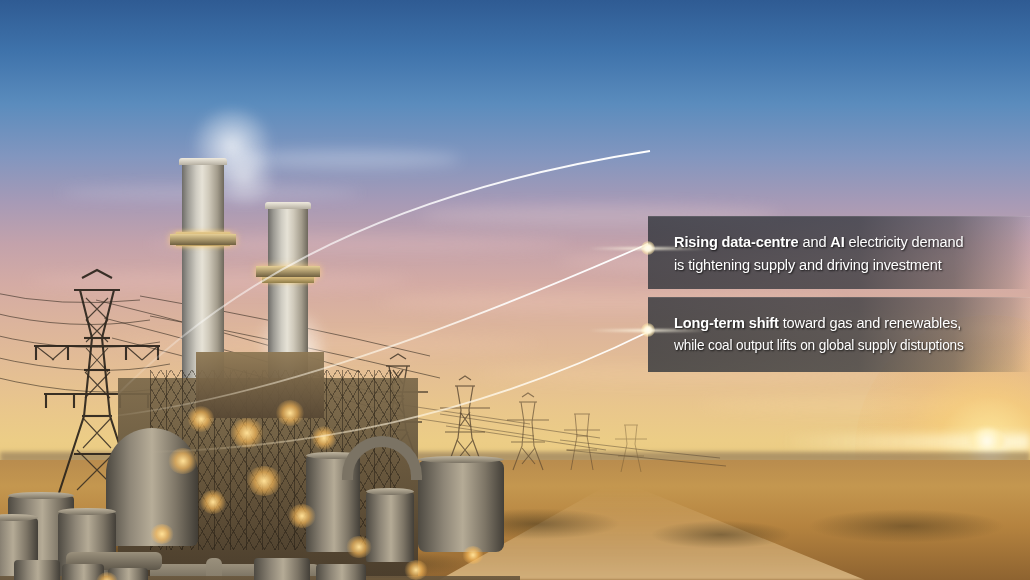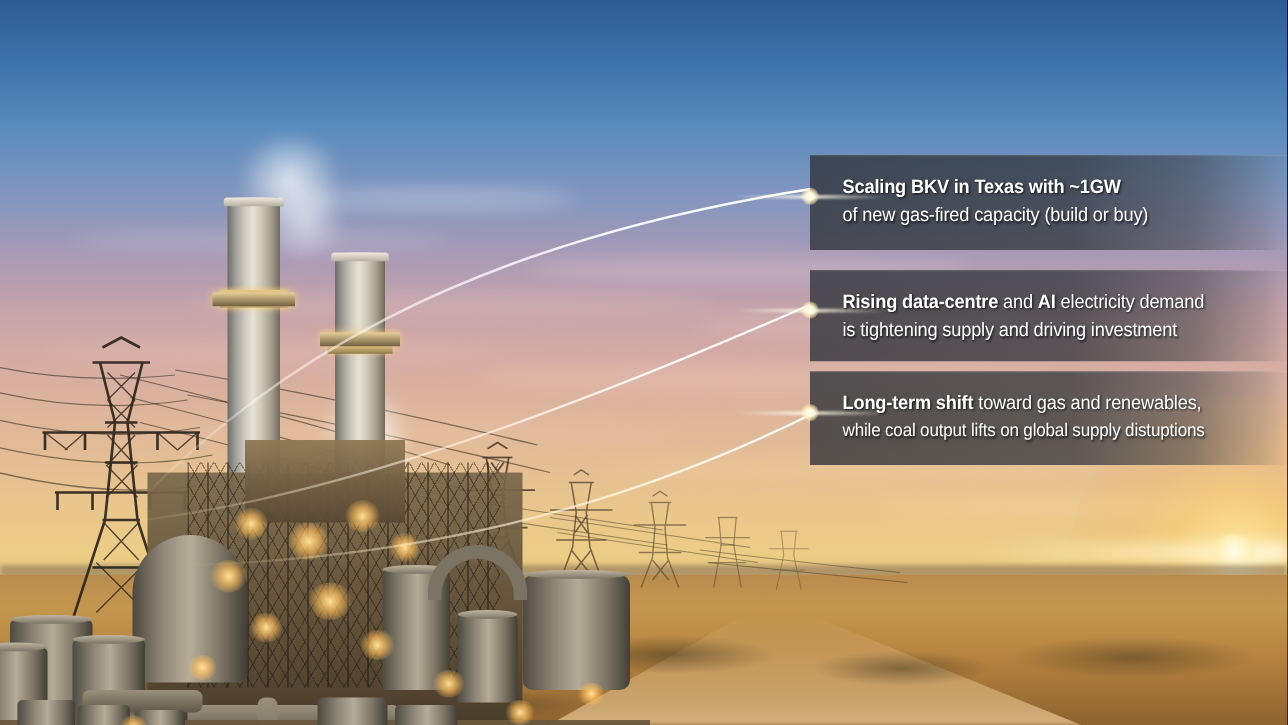--- a/index.html
+++ b/index.html
@@ -556,30 +556,20 @@
         <stop offset="78%" stop-color="#fffaf0" stop-opacity=".9"></stop>
         <stop offset="100%" stop-color="#ffffff" stop-opacity="1"></stop>
       </linearGradient>
     </defs>
     <path d="M110 402 C 210 300 360 196 650 151" stroke="url(#lg1)" stroke-width="2" fill="none"></path>
     <path d="M96 418 C 240 404 420 344 650 243" stroke="url(#lg2)" stroke-width="1.8" fill="none"></path>
     <path d="M150 452 C 300 448 470 420 650 331" stroke="url(#lg3)" stroke-width="1.8" fill="none"></path>
   </svg>
 
 
-  <div class="callout" style="top:124px;height:76px;">
-    <div class="dot" style="top:26px;"></div>
-    <div class="dot-flare" style="top:32px;"></div>
-    <div class="callout-inner">
-      <div class="callout-line">
-        <b>Scaling BKV in Texas with ~1GW</b>
-      </div>
-      <div class="callout-line">of new gas-fired capacity (build or buy)</div>
-    </div>
-  </div>
 
   <div class="callout" style="top:216px;height:73px;">
     <div class="dot" style="top:25px;"></div>
     <div class="dot-flare" style="top:31px;"></div>
     <div class="callout-inner">
       <div class="callout-line">
         <b>Rising data-centre</b><span class="reg"> and </span><b>AI</b><span class="reg"> electricity demand</span>
       </div>
       <div class="callout-line">is tightening supply and driving investment</div>
     </div>

